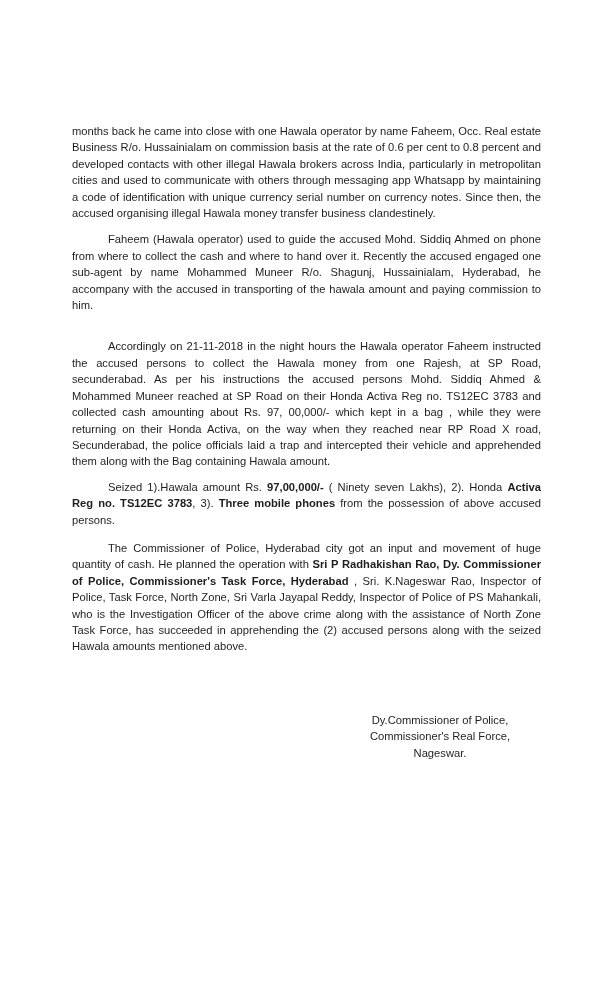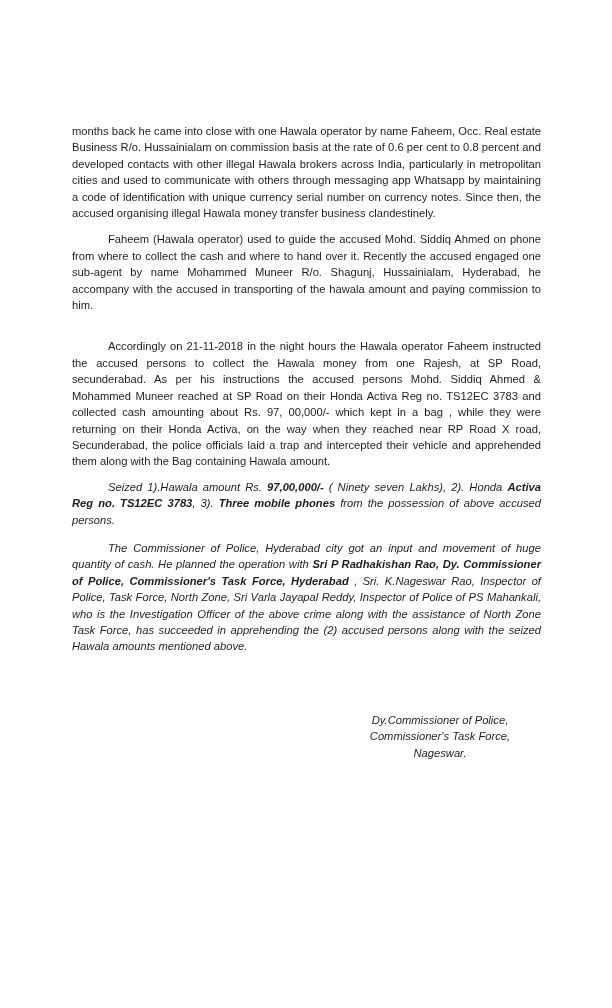--- a/index.html
+++ b/index.html
@@ -5,28 +5,28 @@
   html, body { margin: 0; padding: 0; background: #ffffff; }
   body { width: 612px; height: 1008px; position: relative; overflow: hidden; }
   .page {
     position: absolute; left: 72px; top: 89px; width: 469px;
     font-family: "Liberation Sans", sans-serif;
     font-size: 11.2px; line-height: 16.4px; color: #1e1e1e; margin-top: 34px;
   }
   .para { margin: 0; text-align: justify; }
   .indent { text-indent: 36px; }
   .gap-lg { margin-top: 25px; }
-  .gap-md { margin-top: 9px; font-style: italic; }
+  .gap-md { margin-top: 9px; }
   b { font-weight: bold; }
   .signature {
     position: absolute; left: 340px; top: 712px; width: 200px;
     font-family: "Liberation Sans", sans-serif;
     font-size: 11.2px; line-height: 16.4px; color: #1e1e1e; text-align: center;
   }
-  .signature div { white-space: nowrap; font-style: italic; }
+  .signature div { white-space: nowrap; }
 </style>
 </head>
 <body>
 
 <div class="page">
   <p class="para">
     <span>months back he came into close with one Hawala operator by name Faheem, Occ. Real estate Business R/o. Hussainialam on commission basis  at the rate of 0.6 per cent to 0.8 percent and developed contacts with other illegal Hawala brokers across India, particularly in metropolitan cities and used to communicate with others through messaging app Whatsapp by maintaining a code of identification with unique currency serial number on currency notes. Since then, the accused organising illegal Hawala money transfer business clandestinely.</span>
   </p>
 
   <p class="para indent gap-lg" style="margin-top:10px">
@@ -42,15 +42,15 @@
   </p>
 
 
   <p class="para indent gap-md" style="margin-top:12px">
     <span>The Commissioner of Police, Hyderabad city got an input and movement of huge quantity of cash. He planned the operation with </span><b>Sri P Radhakishan Rao, Dy. Commissioner of Police, Commissioner's Task Force, Hyderabad</b><span> , Sri. K.Nageswar Rao, Inspector of Police,  Task Force, North Zone, Sri Varla Jayapal Reddy, Inspector of Police of PS Mahankali,  who is the Investigation Officer of the above crime along with the assistance of North Zone Task Force, has succeeded in apprehending the (2) accused persons along with the seized Hawala amounts  mentioned above.</span>
   </p>
 </div>
 
 <div class="signature">
   <div>Dy.Commissioner of Police,</div>
-  <div>Commissioner's Task Force,</div>
+  <div>Commissioner's Real Force,</div>
   <div>Nageswar.</div>
 </div>
 
 </body></html>

